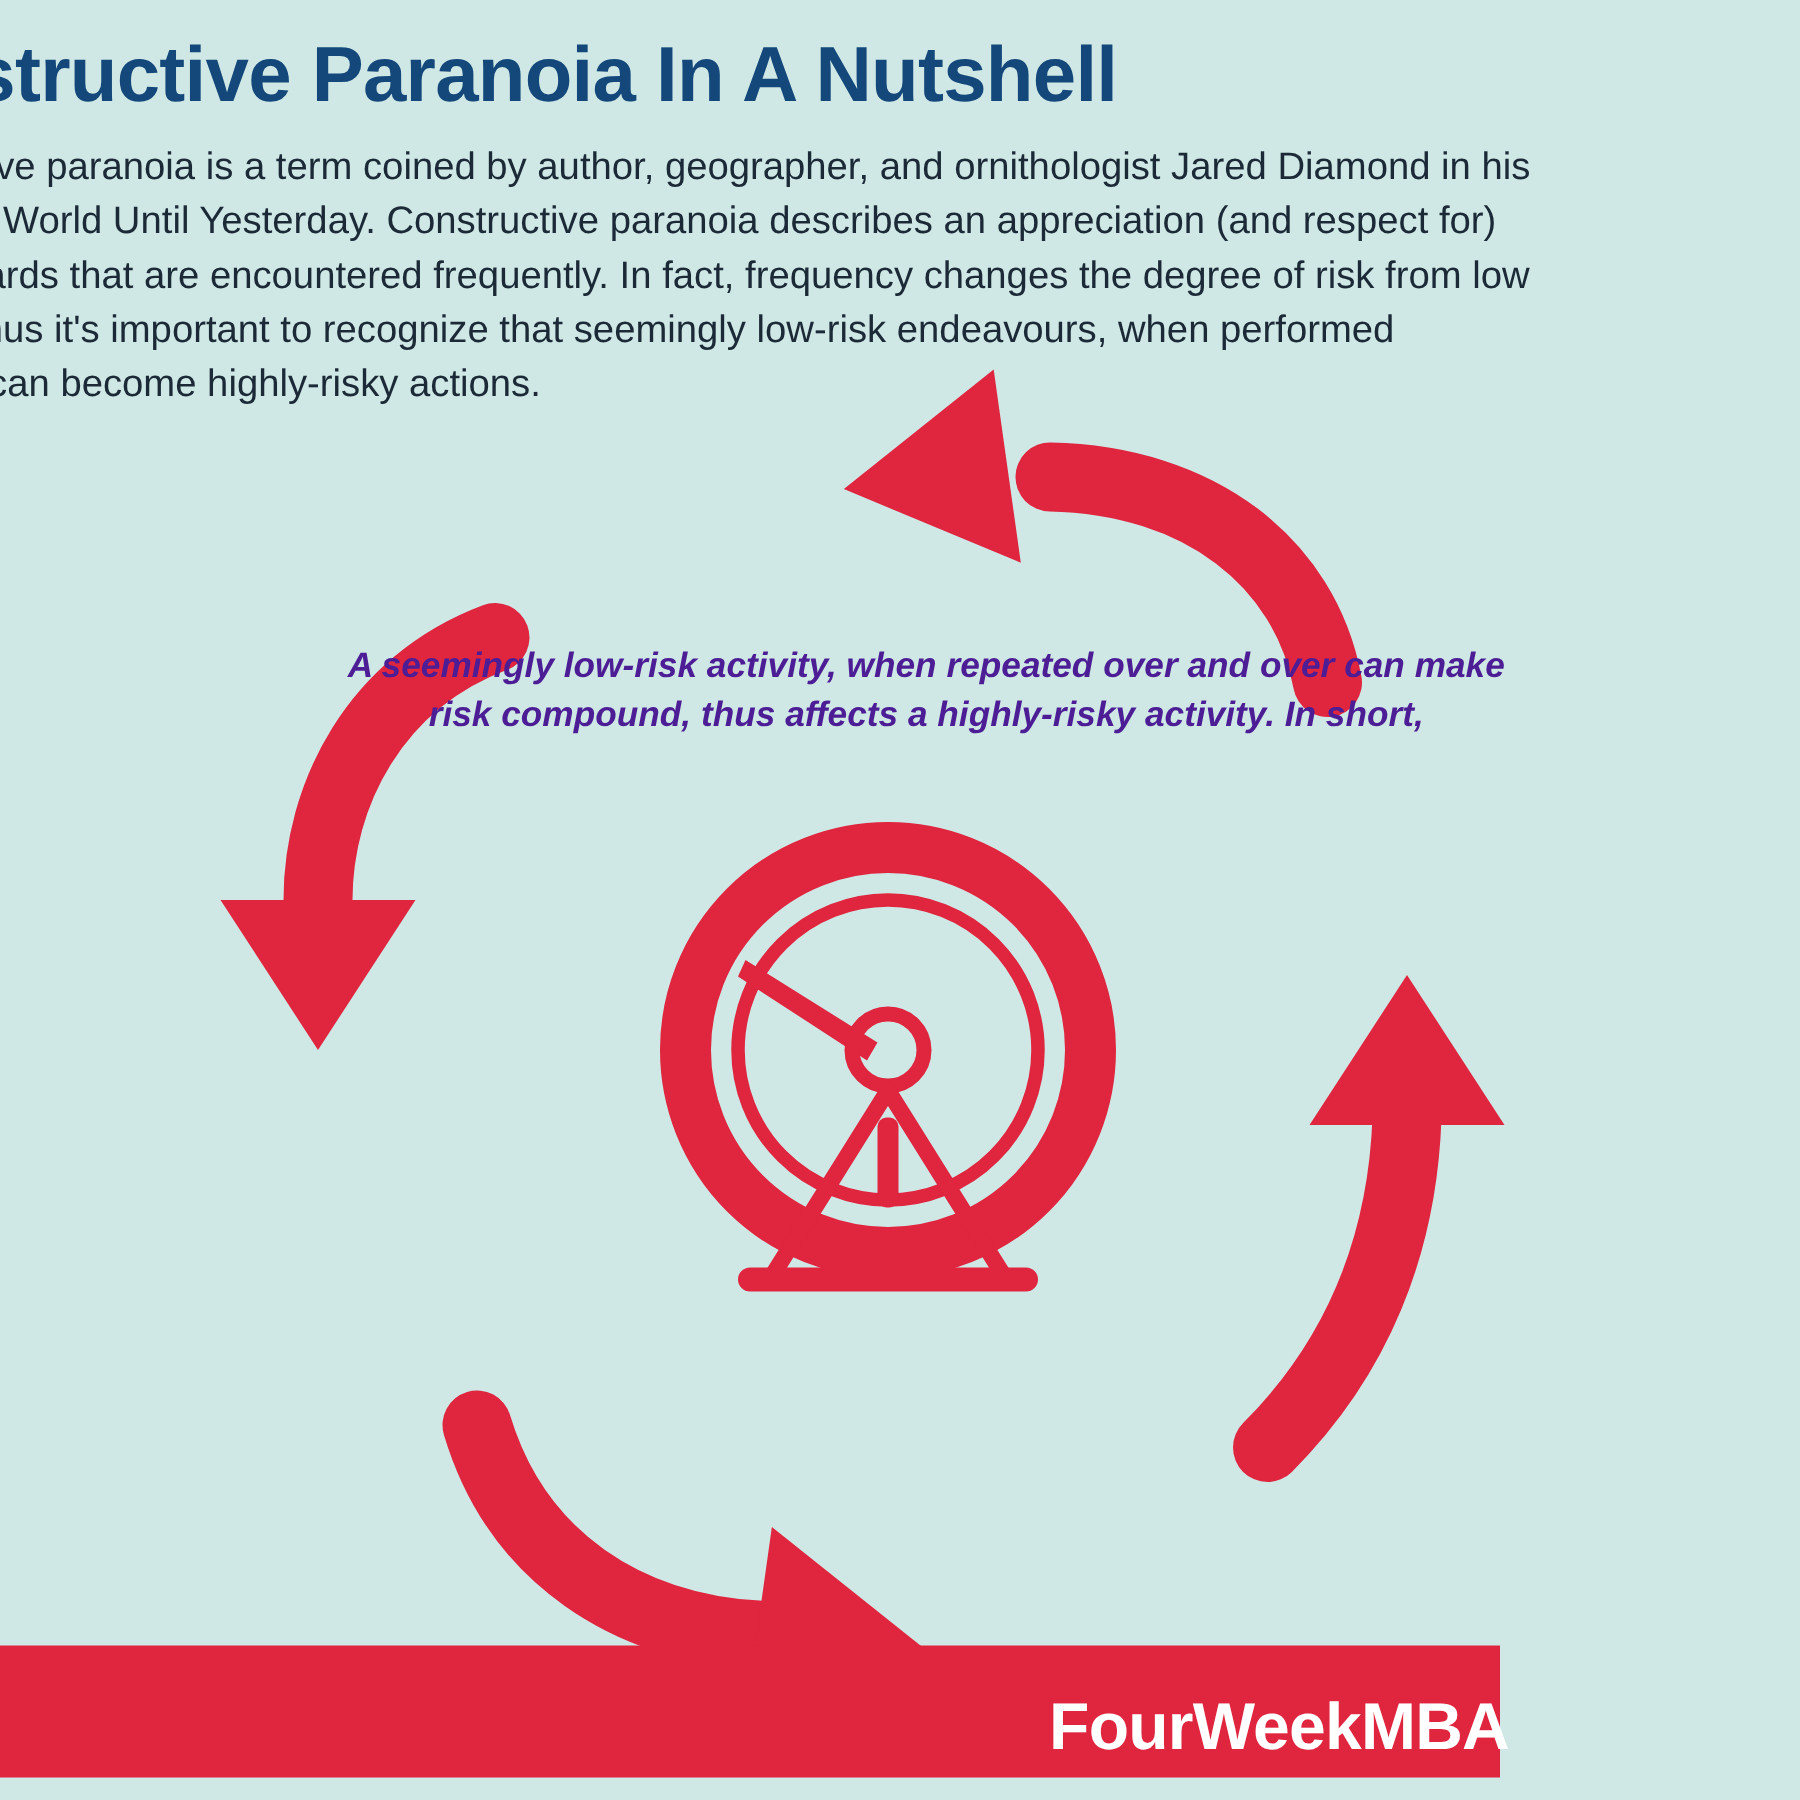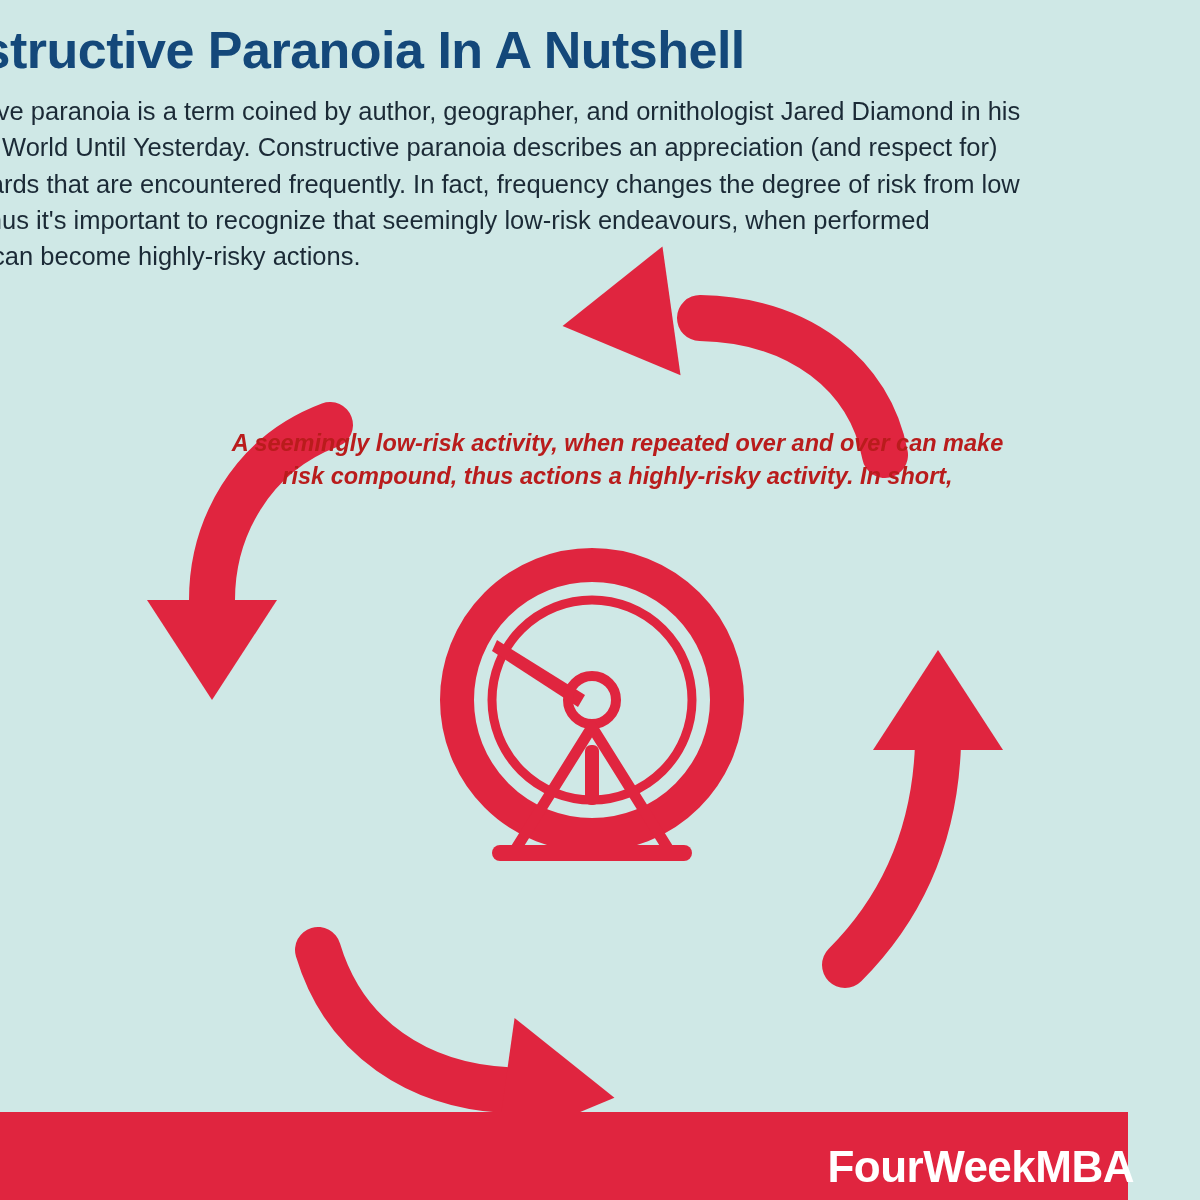--- a/index.html
+++ b/index.html
@@ -54,40 +54,40 @@
   .caption {
     position: absolute;
     top: 427px;
     left: 195px;
     width: 845px;
     text-align: center;
     font-size: 23.5px;
     font-style: italic;
     font-weight: bold;
     line-height: 1.42;
-    color: #b91c1c;
+    color: #4c1d95;
   }
   .caption p { margin: 0; }
 
   
   .diagram {
     position: absolute;
     left: 0;
     top: 0;
     width: 1200px;
     height: 1200px;
     pointer-events: none;
   }
 
   
   .footer {
     position: absolute;
     left: 0;
-    bottom: 0;
-    width: 1128px;
+    bottom: 15px;
+    width: 1000px;
     height: 88px;
     background: #e0253f;
   }
   .brand {
     position: absolute;
     right: -6px;
     bottom: 8px;
     font-size: 44px;
     font-weight: bold;
     color: #ffffff;
@@ -141,20 +141,20 @@
       <circle cx="592" cy="700" r="24" fill="none" stroke="#e0253f" stroke-width="10"></circle>
 
       <path d="M592,727 L672,855 L512,855 Z" fill="none" stroke="#e0253f" stroke-width="11" stroke-linejoin="round"></path>
       <rect x="585" y="745" width="14" height="60" rx="6" fill="#e0253f"></rect>
       <rect x="492" y="845" width="200" height="16" rx="8" fill="#e0253f"></rect>
     </g>
   </svg>
 
   <div class="caption">
     <p>A seemingly low-risk activity, when repeated over and over can make</p>
-    <p>risk compound, thus actions a highly-risky activity. In short,</p>
+    <p>risk compound, thus affects a highly-risky activity. In short,</p>
   </div>
 
   <div class="footer">
     <div class="brand">FourWeekMBA</div>
   </div>
 
 </div>
 
 </body></html>

